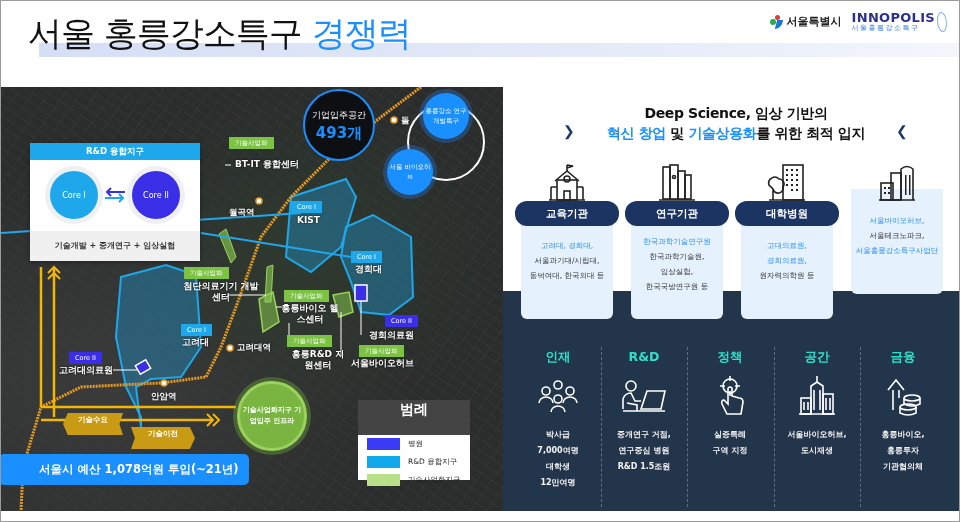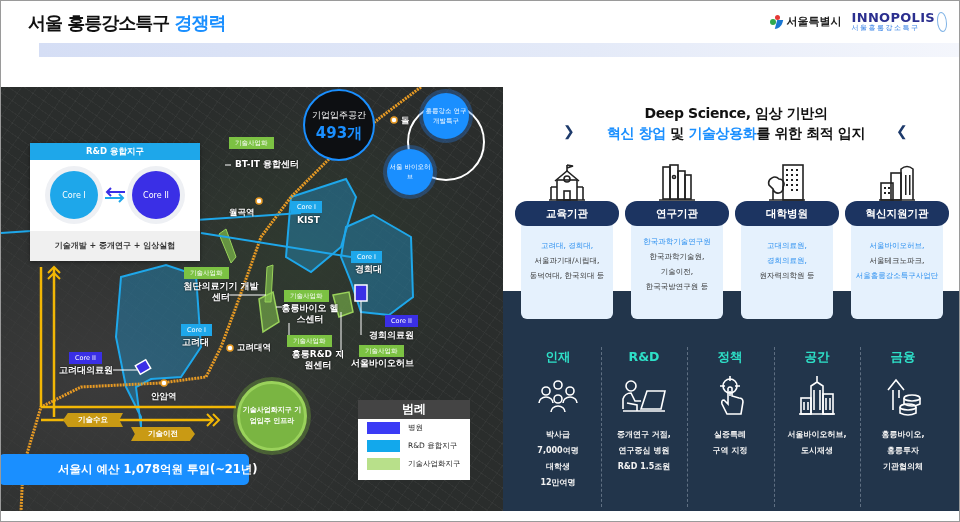--- a/index.html
+++ b/index.html
@@ -2,21 +2,21 @@
 <html><head>
 <meta charset="utf-8">
 <style>
   * { box-sizing: border-box; margin: 0; padding: 0; }
   html, body { width: 960px; height: 522px; overflow: hidden; background: #ffffff; }
   body { font-family: "DejaVu Sans", sans-serif; position: relative; }
   .frame { position: absolute; left: 0; top: 0; width: 960px; height: 522px; border: 1px solid #9a9a9a; background: #fff; overflow: hidden; }
 
   
   .title-bar { position: absolute; left: 38px; top: 42px; width: 920px; height: 14px; background: linear-gradient(90deg, #d5def5 0%, #e4eaf8 60%, #f4f6fc 100%); }
-  .title { position: absolute; left: 27px; top: 10px; font-size: 18px; font-weight: bold; color: #111; letter-spacing: -1px; white-space: nowrap; }
+  .title { position: absolute; left: 27px; top: 10px; font-size: 34px; font-weight: normal; color: #111; letter-spacing: -1px; white-space: nowrap; }
   .title .accent { color: #1a8fff; }
   .logos { position: absolute; right: 12px; top: 10px; display: flex; align-items: center; gap: 10px; }
   .seoul-logo { display: flex; align-items: center; gap: 3px; font-size: 11px; font-weight: bold; color: #222; }
   .seoul-mark { width: 14px; height: 14px; position: relative; }
   .seoul-mark .a { position: absolute; left: 0; top: 4px; width: 6px; height: 6px; border-radius: 50%; background: #2fa84f; }
   .seoul-mark .b { position: absolute; left: 5px; top: 0; width: 5px; height: 5px; border-radius: 50%; background: #e53935; }
   .seoul-mark .c { position: absolute; left: 6px; top: 5px; width: 6px; height: 9px; border-radius: 0 0 6px 0; background: #1976d2; transform: skewX(-15deg); }
   .inno { display: flex; align-items: center; gap: 2px; }
   .inno-text { display: flex; flex-direction: column; line-height: 1; }
   .inno-name { font-size: 13px; font-weight: bold; color: #2b2f8f; letter-spacing: 0.3px; }
@@ -50,27 +50,27 @@
 
   .companies { position: absolute; left: 302px; top: 2px; width: 72px; height: 72px; border-radius: 50%; background: #0d0f12; border: 2px solid #1a8fff; text-align: center; color: #fff; }
   .companies .k { font-size: 9px; margin-top: 18px; }
   .companies .v { font-size: 15px; font-weight: bold; color: #1a8fff; margin-top: 2px; }
 
   .triad-c { position: absolute; width: 46px; height: 46px; border-radius: 50%; background: #1a8fff; color: #fff; font-size: 6.5px; text-align: center; display: flex; align-items: center; justify-content: center; line-height: 10px; box-shadow: 0 0 0 4px rgba(40,120,220,0.35); }
 
   .infra-c { position: absolute; left: 236px; top: 294px; width: 70px; height: 70px; border-radius: 50%; background: #7ab542; border: 3px solid #9ad25b; box-shadow: 0 0 0 4px rgba(120,180,60,0.35); color: #fff; font-size: 7px; text-align: center; display: flex; align-items: center; justify-content: center; line-height: 11px; font-weight: bold; }
 
   .legend { position: absolute; left: 357px; top: 313px; width: 112px; height: 80px; background: #fff; }
-  .legend-head { height: 19px; background: #444; color: #fff; font-size: 12px; text-align: center; line-height: 19px; font-weight: bold; }
+  .legend-head { height: 35px; background: #444; color: #fff; font-size: 14px; text-align: center; line-height: 19px; font-weight: bold; }
   .legend-row { display: flex; align-items: center; height: 18px; padding-left: 9px; gap: 8px; font-size: 7.5px; color: #222; }
   .swatch { width: 33px; height: 12px; }
 
-  .budget { position: absolute; left: -2px; top: 367px; width: 250px; height: 31px; background: #1a8fff; border-radius: 5px; color: #fff; font-size: 11.5px; font-weight: bold; line-height: 31px; padding-left: 59px; white-space: nowrap; }
-
-  .flow { position: absolute; height: 14px; background: #c99a14; color: #fff; font-size: 7.5px; line-height: 14px; text-align: center; font-weight: bold; }
+  .budget { position: absolute; left: -2px; top: 367px; width: 250px; height: 31px; background: #1a8fff; border-radius: 5px; color: #fff; font-size: 11.5px; font-weight: bold; line-height: 31px; padding-left: 40px; white-space: nowrap; }
+
+  .flow { position: absolute; height: 22px; background: #c99a14; color: #fff; font-size: 7.5px; line-height: 14px; text-align: center; font-weight: bold; }
 
   
   .tagline { position: absolute; left: 520px; top: 104px; width: 430px; text-align: center; font-weight: bold; }
   .tagline .l1 { font-size: 14px; color: #111; letter-spacing: -0.4px; }
   .tagline .l2 { font-size: 14px; color: #111; margin-top: 2px; letter-spacing: -0.4px; }
   .tagline .hl { color: #1a8fff; }
   .chev { position: absolute; top: 122px; font-size: 14px; color: #1d3a6b; font-weight: bold; }
 
   .navy { position: absolute; left: 502px; top: 290px; width: 456px; height: 220px; background: #22354b; }
 
@@ -287,21 +287,21 @@
             <rect x="28" y="12" width="6" height="24"></rect>
             <path d="M2,37 L38,37"></path>
             <circle cx="17" cy="14" r="1.5"></circle>
           </g>
         </svg>
     </div>
     <div class="inst-pill">연구기관</div>
     <div class="inst-card" style="padding-top:20px;">
       <div class="b">한국과학기술연구원</div>
       <div>한국과학기술원,</div>
-      <div>기술이전,</div>
+      <div>임상실험,</div>
       <div>한국국방연구원 등</div>
     </div>
   </div>
 
   <div class="inst" style="left:734px;">
     <div class="inst-icon">
       <svg width="40" height="38" viewBox="0 0 40 38">
           <g fill="none" stroke="#222" stroke-width="1.6">
             <rect x="16" y="2" width="20" height="35"></rect>
             <path d="M6,37 L6,26 M2,22 a6,6 0 0 1 10,-6 a5,5 0 0 1 4,8 a5,5 0 0 1 -10,2 z"></path>
@@ -345,21 +345,20 @@
           <g fill="#222">
             <rect x="7" y="24" width="2" height="2"></rect>
             <rect x="11" y="24" width="2" height="2"></rect>
             <rect x="7" y="29" width="2" height="2"></rect>
             <rect x="11" y="29" width="2" height="2"></rect>
             <rect x="28" y="12" width="1.5" height="20"></rect>
             <rect x="32" y="12" width="1.5" height="20"></rect>
           </g>
         </svg>
     </div>
-    <div class="inst-pill">혁신지원기관</div>
     <div class="inst-card">
       <div class="b">서울바이오허브,</div>
       <div>서울테크노파크,</div>
       <div class="b">서울홍릉강소특구사업단</div>
     </div>
   </div>
 
   <div class="divider" style="left:600px;"></div>
   <div class="divider" style="left:686px;"></div>
   <div class="divider" style="left:773px;"></div>

